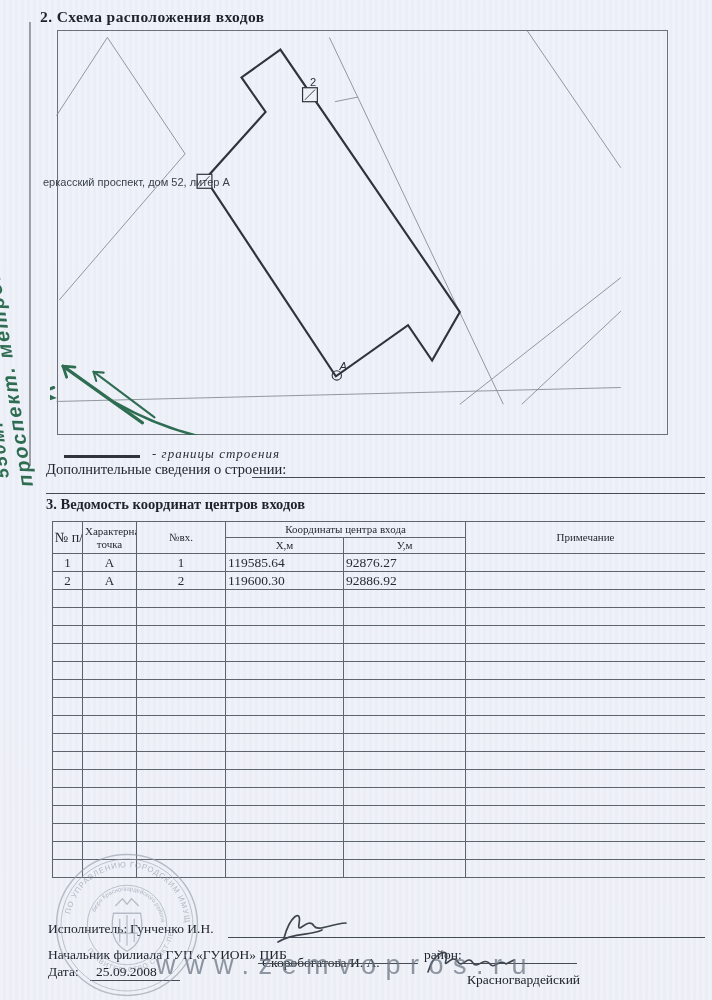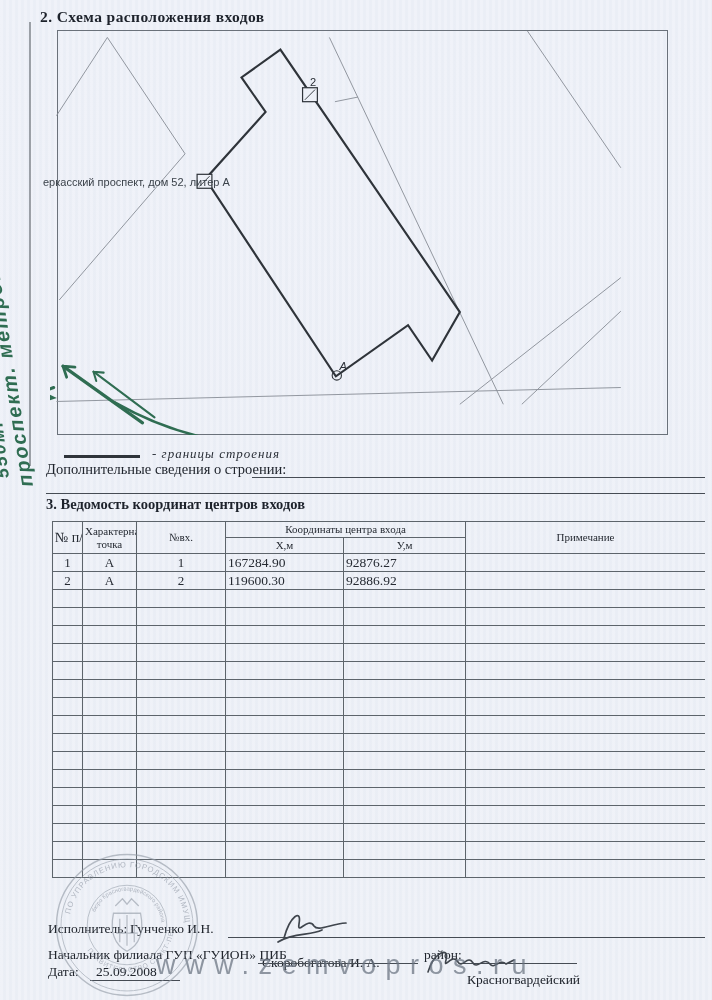--- a/index.html
+++ b/index.html
@@ -130,21 +130,21 @@
       <tr class="hdr2">
         <th class="h">Х,м</th>
         <th class="h">У,м</th>
       </tr>
     </thead>
     <tbody id="coords-body">
         <tr class="datarow">
           <td class="c">1</td>
           <td class="c">А</td>
           <td class="c">1</td>
-          <td class="v">167284.90</td>
+          <td class="v">119585.64</td>
           <td class="v">92876.27</td>
           <td class="v"></td>
         </tr>
         <tr class="datarow">
           <td class="c">2</td>
           <td class="c">А</td>
           <td class="c">2</td>
           <td class="v">119600.30</td>
           <td class="v">92886.92</td>
           <td class="v"></td>

